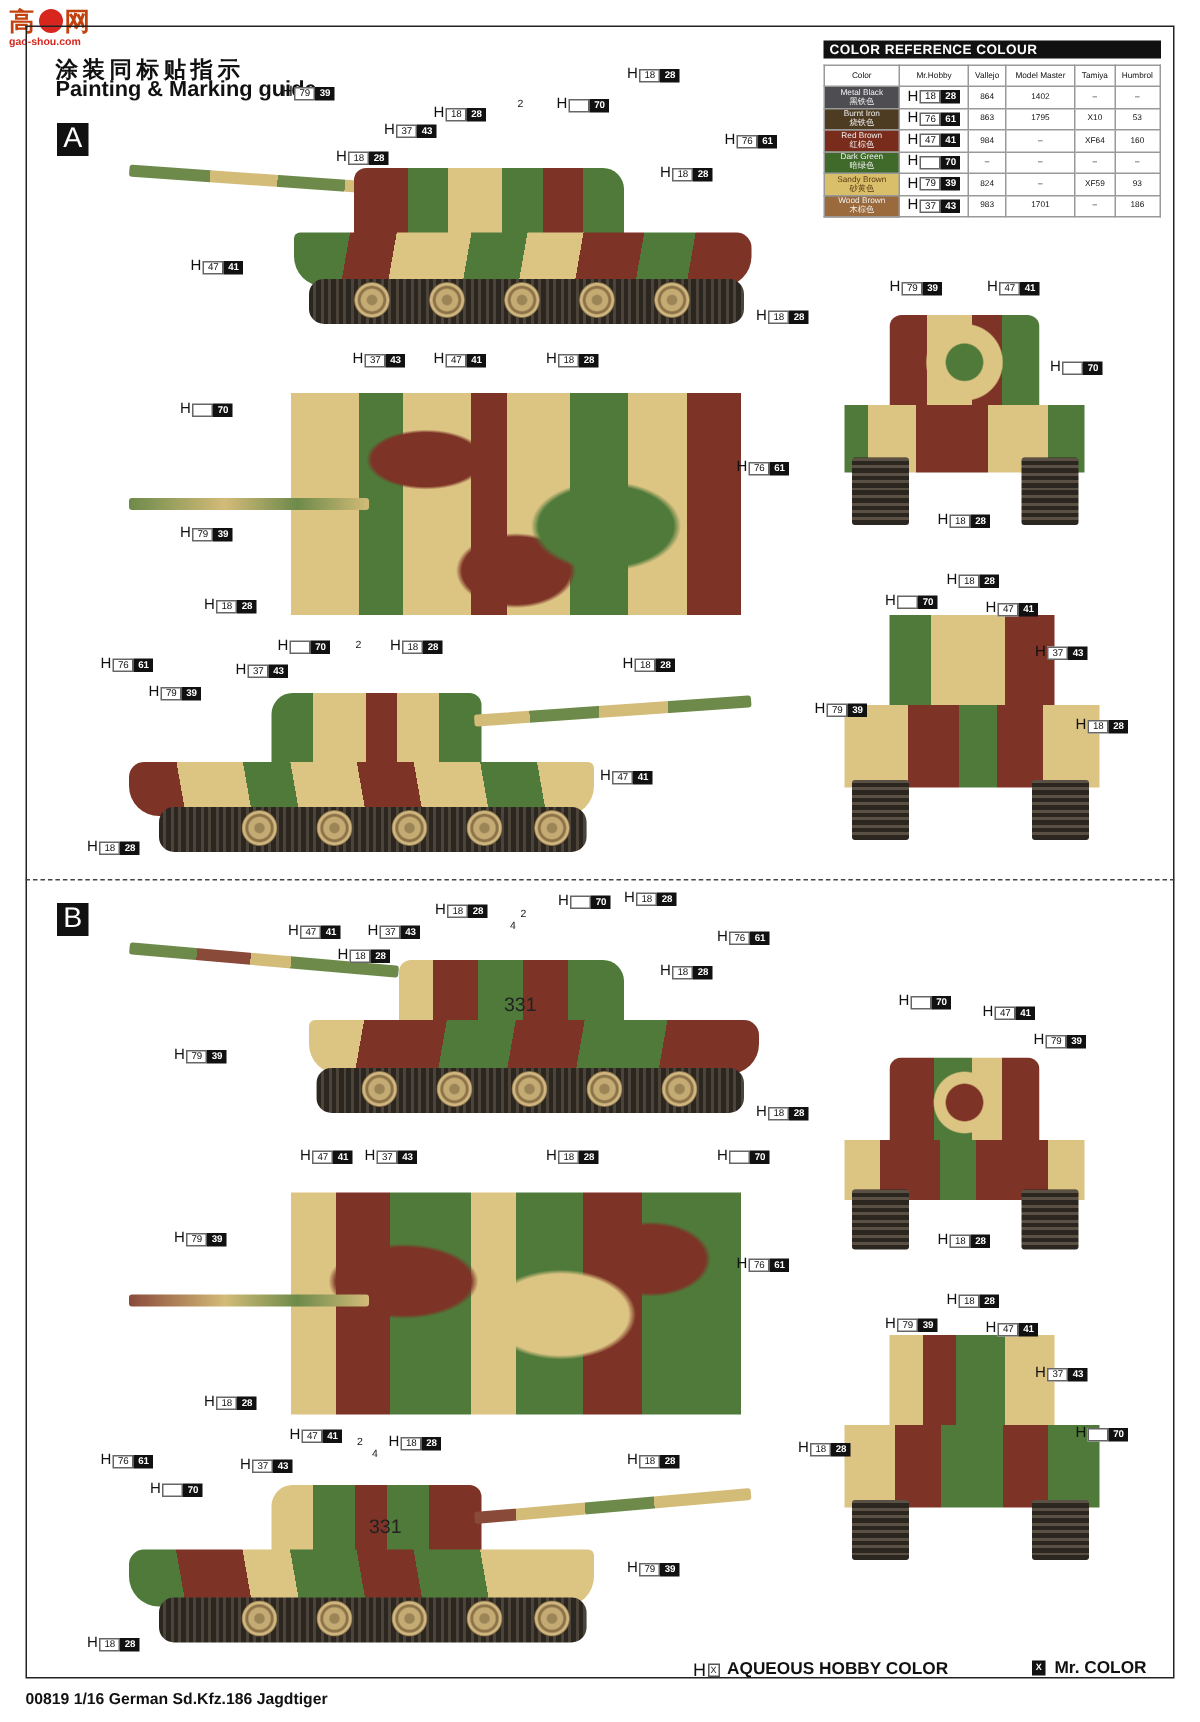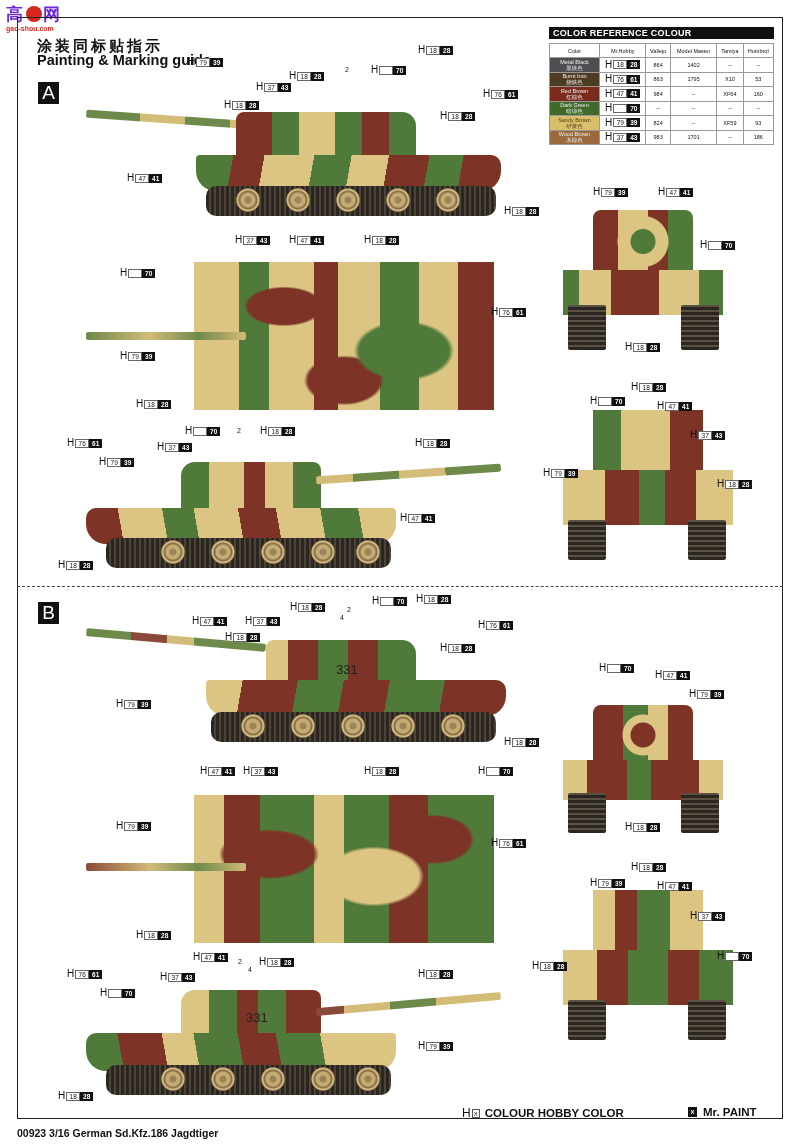--- a/index.html
+++ b/index.html
@@ -3,21 +3,21 @@
 <meta charset="utf-8">
 <style>
   * { box-sizing: border-box; margin: 0; padding: 0; }
   html, body { width: 800px; height: 1148px; background: #ffffff; overflow: hidden; }
   body { position: relative; font-family: "Liberation Sans", sans-serif; color: #111; }
 
   .frame { position: absolute; left: 17px; top: 17px; width: 766px; height: 1102px; border: 1.5px solid #222; }
   .divider { position: absolute; left: 17px; top: 586px; width: 766px; border-top: 1.5px dashed #444; }
 
   .logo { position: absolute; left: 6px; top: 6px; width: 64px; height: 32px; background: #fff; }
-  .logo .cn { font-size: 17px; font-weight: bold; color: #6d28d9; letter-spacing: 2px; line-height: 18px; }
+  .logo .cn { font-size: 17px; font-weight: bold; color: #c2410c; letter-spacing: 2px; line-height: 18px; }
   .logo .gear { display: inline-block; width: 16px; height: 16px; border-radius: 50%; background: #d7261e; vertical-align: -2px; margin: 0 1px; }
   .logo .url { font-size: 7px; color: #d7261e; font-weight: bold; line-height: 10px; }
 
   .title-cn { position: absolute; left: 37px; top: 37px; font-size: 15px; font-weight: bold; letter-spacing: 3px; }
   .title-en { position: absolute; left: 37px; top: 52px; font-size: 14.5px; font-weight: bold; }
 
   .scheme-badge { position: absolute; width: 21px; height: 22px; background: #111; color: #fff; font-size: 19px; text-align: center; line-height: 22px; }
 
   
   .paint-table { position: absolute; left: 549px; top: 27px; width: 225px; }
@@ -637,19 +637,19 @@
     <div class="callout" style="left: 717px; top: 951px;">
       <span class="h">H</span>
       <span class="aq"></span>
       <span class="mr">70</span>
     </div>
   </div>
 
 <div class="legend" style="left:462px;">
   <span class="h">H</span>
   <span class="aqx">X</span>
-  <span>COLOUR HOBBY COLOR</span>
+  <span>AQUEOUS HOBBY COLOR</span>
 </div>
 <div class="legend" style="left:688px;">
   <span class="mrx">X</span>
-  <span>Mr. PAINT</span>
-</div>
-<div class="footer">00923  3/16 German Sd.Kfz.186 Jagdtiger</div>
+  <span>Mr. COLOR</span>
+</div>
+<div class="footer">00819  1/16 German Sd.Kfz.186 Jagdtiger</div>
 
 </body></html>

